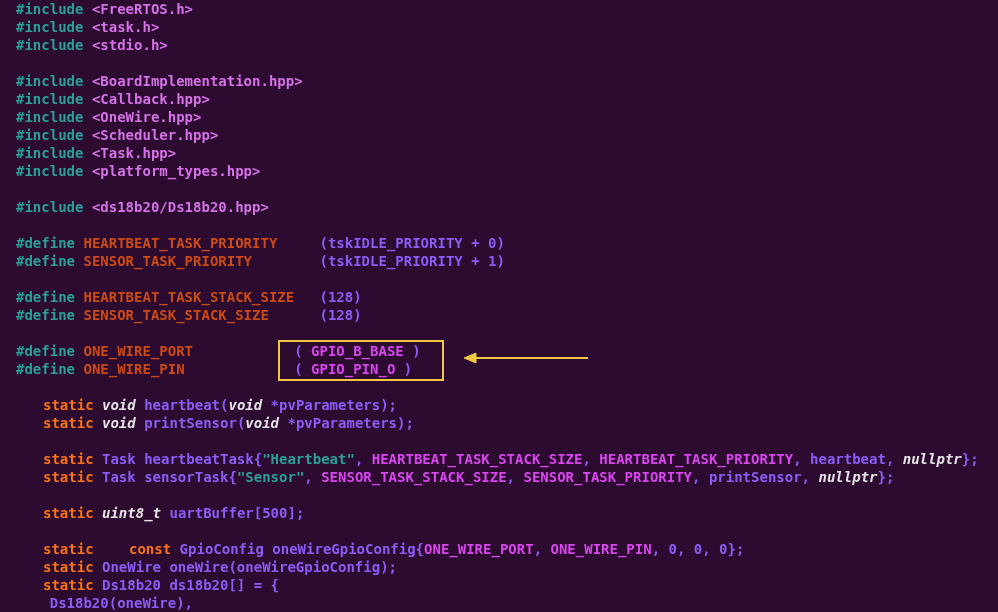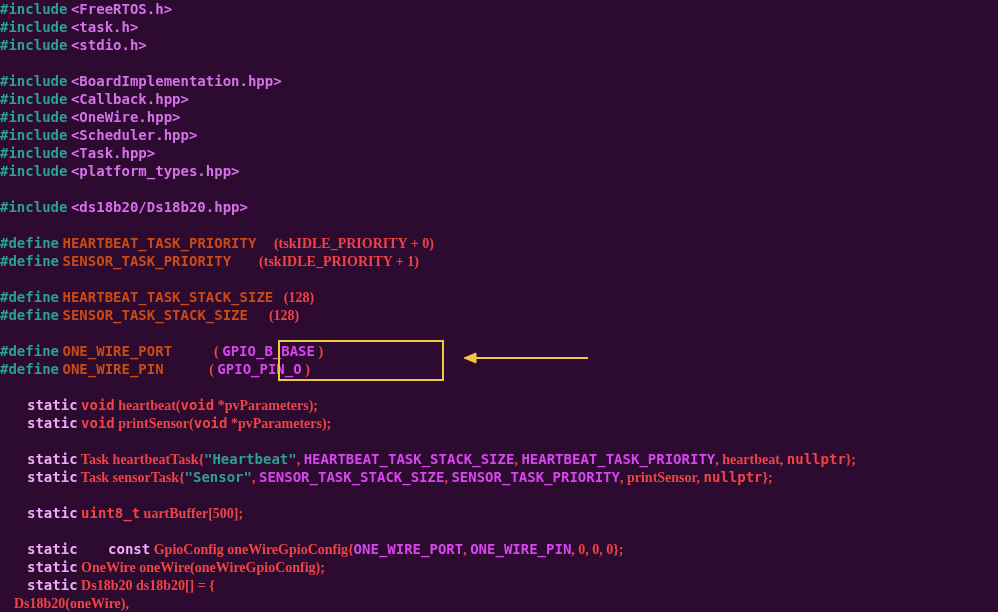--- a/index.html
+++ b/index.html
@@ -12,33 +12,34 @@
     color: #e6e6e6;
     width: 998px;
     height: 612px;
     overflow: hidden;
     position: relative;
     font-weight: bold;
   }
   .code {
     padding: 0;
     white-space: pre;
+    margin-left: 16px;
   }
   .line {
     display: block;
     height: 18px;
   }
   .tok-preproc { color: #2aa198; font-weight: bold; }
   .tok-include { color: #d572e8; font-weight: bold; }
   .tok-define-name { color: #cb4b16; font-weight: bold; }
-  .tok-keyword { color: #f0abfc; font-weight: bold; padding-left: 27px; }
+  .tok-keyword { color: #f97316; font-weight: bold; padding-left: 27px; }
   .tok-string { color: #2aa198; font-weight: bold; }
-  .tok-punct { color: #ef4444; font-family: Liberation Serif, serif; }
+  .tok-punct { color: #8b5cf6; }
   .tok-const { color: #d946ef; font-weight: bold; }
-  .tok-builtin { color: #ef4444; font-weight: bold; }
+  .tok-builtin { color: #e5e5e5; font-weight: bold; font-style: italic; }
   .highlight-box {
     position: absolute;
     border: 2px solid #f2c744;
     background: transparent;
     pointer-events: none;
   }
   .arrow {
     position: absolute;
     stroke: #f2c744;
     fill: #f2c744;

